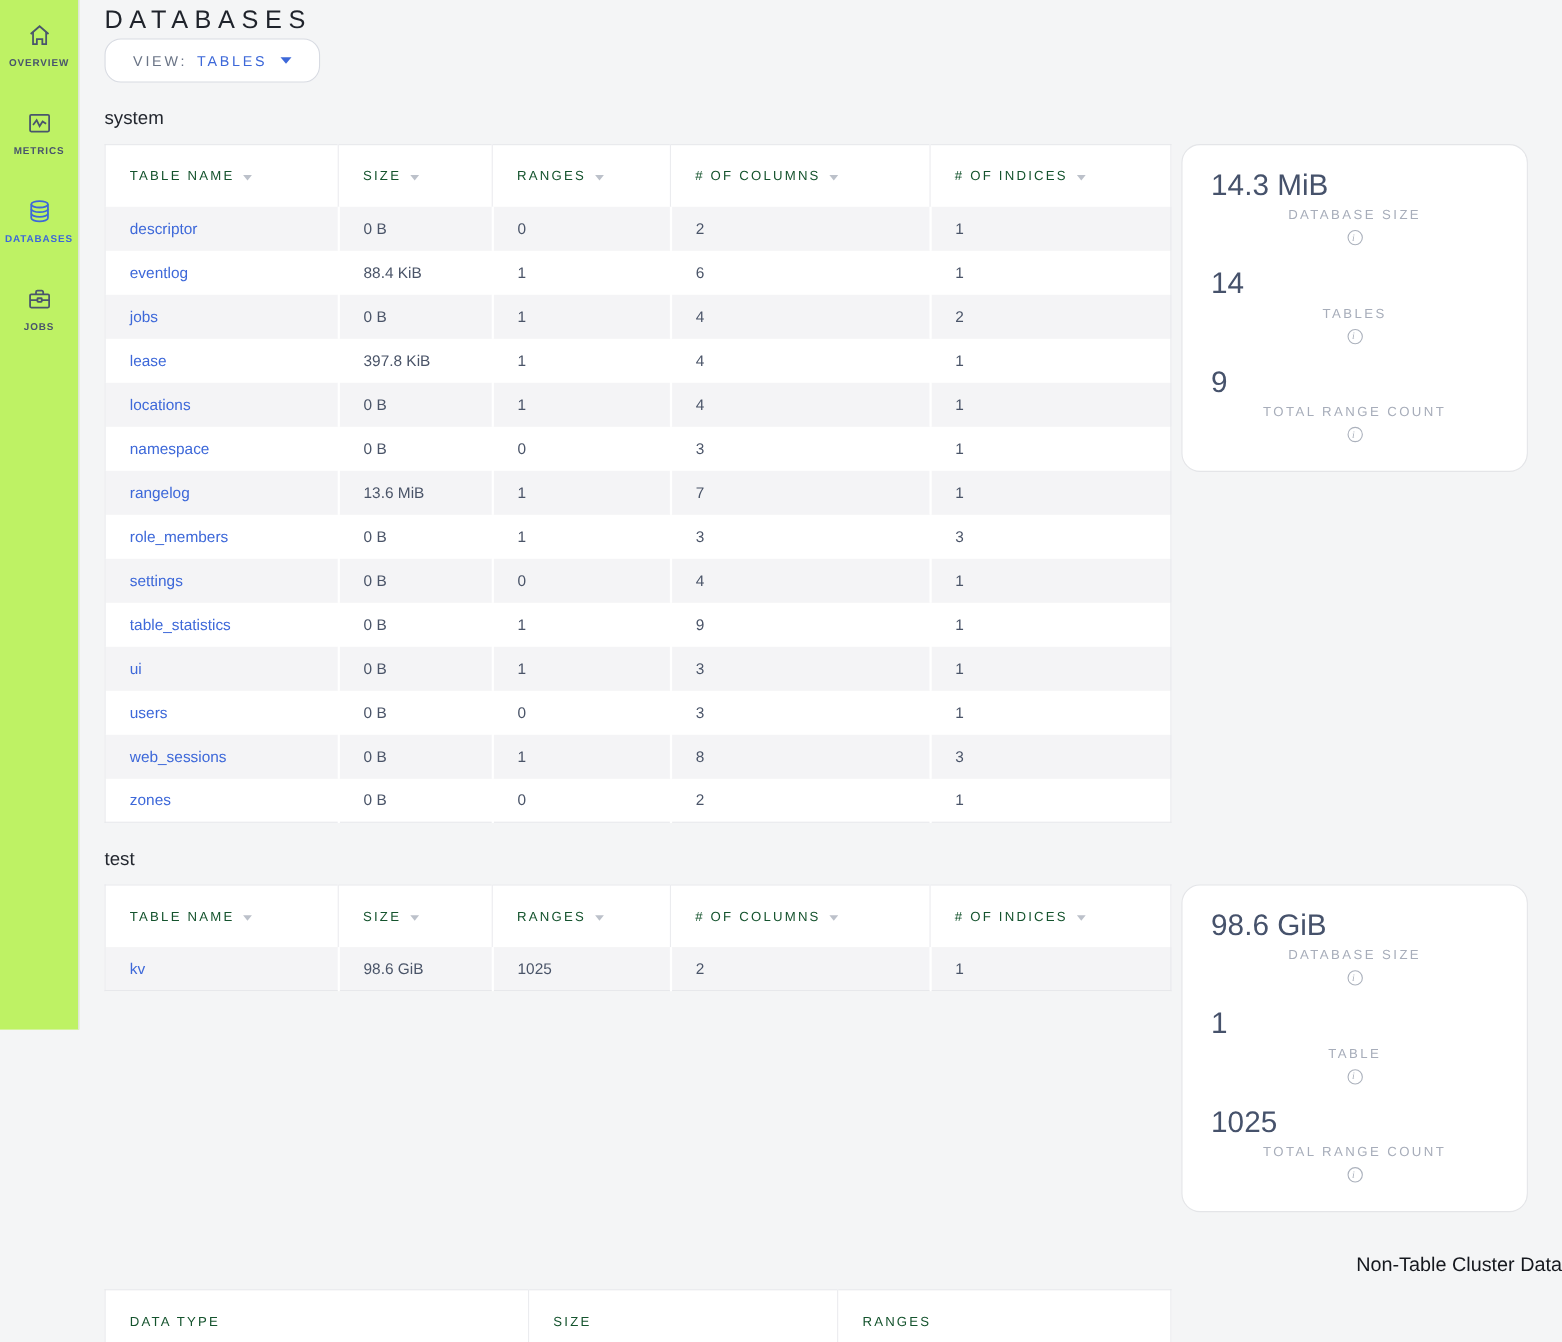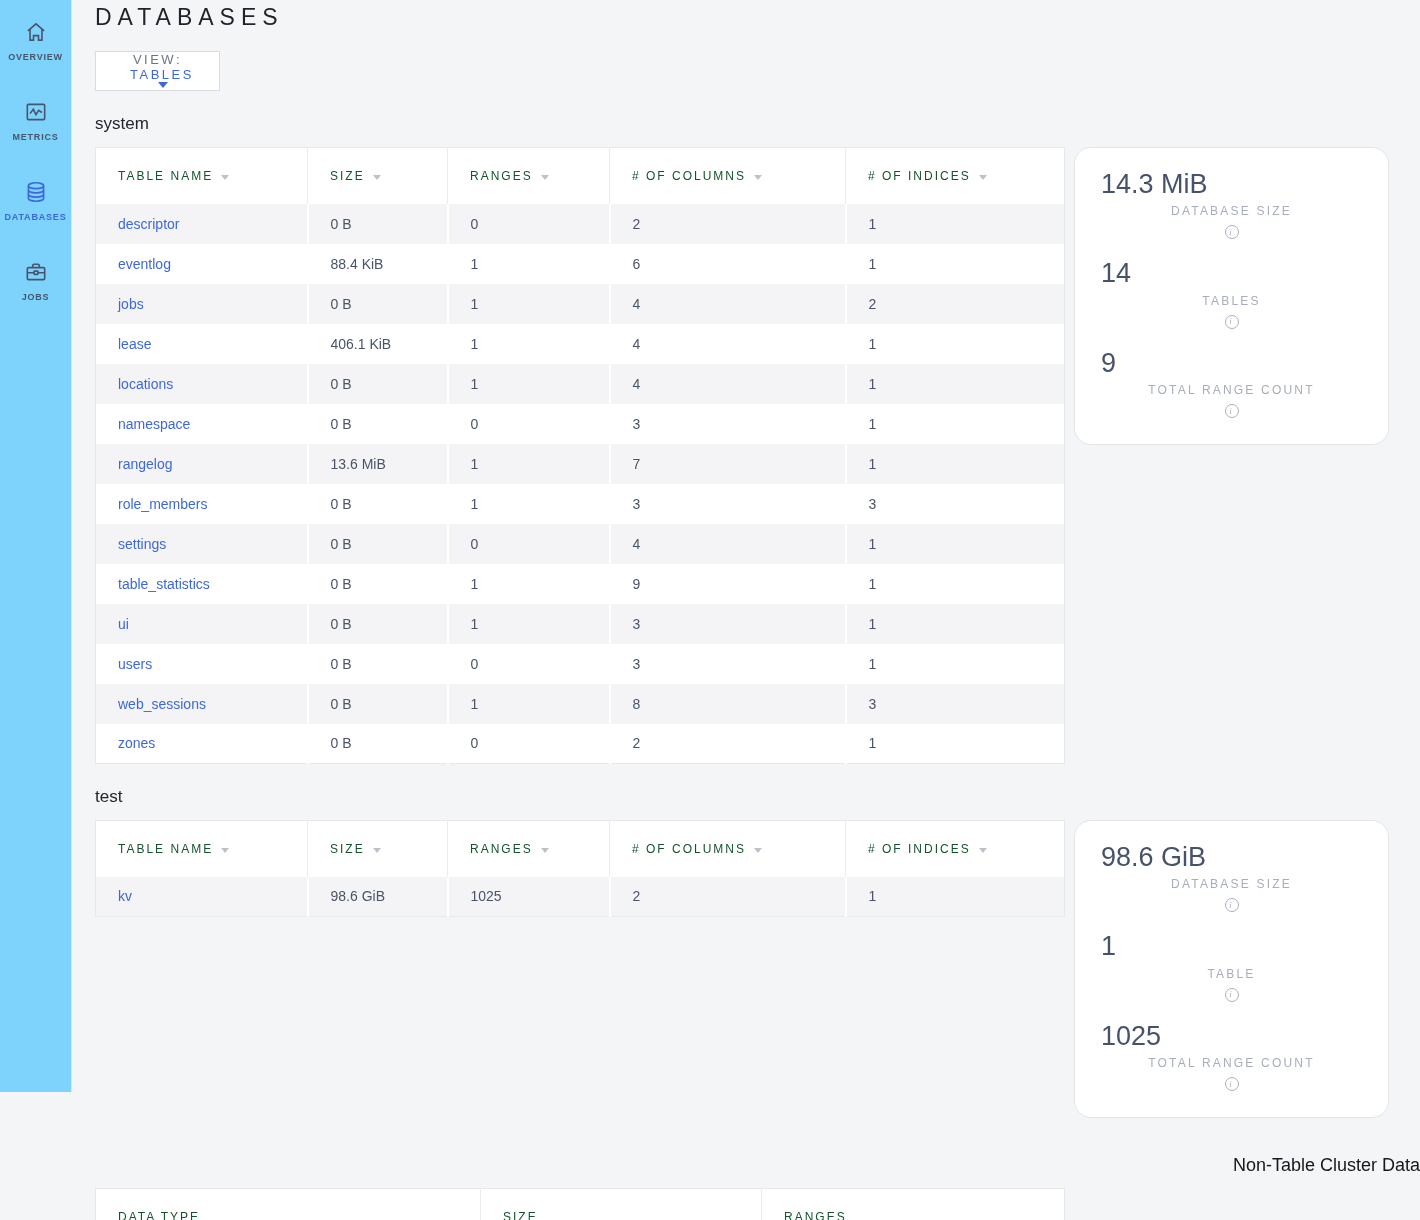--- a/index.html
+++ b/index.html
@@ -8,22 +8,22 @@
     width: 1420px; height: 1220px;
     background: #F4F5F6;
     font-family: "Liberation Sans", sans-serif;
     overflow: hidden;
     position: relative;
   }
 
   
   .sidebar {
     position: absolute; left: 0; top: 0;
-    width: 72px; height: 1092px;
-    background: #7dd3fc;
+    width: 72px; height: 936px;
+    background: #bef264;
     border-right: 1px solid #E2E3E6;
     z-index: 2;
   }
   .side-item {
     height: 80px;
     display: flex; flex-direction: column;
     align-items: center; justify-content: center;
     gap: 7px;
     color: #49556C;
     cursor: pointer;
@@ -41,30 +41,29 @@
     width: 1347px; height: 1220px;
     padding: 0 0 0 22px;
   }
   .page-title {
     margin: 4px 0 0;
     font-size: 23px; font-weight: 500;
     letter-spacing: 6px;
     color: #1F232B;
   }
   .view-btn {
-    margin-top: 20px;
+    margin-top: 4px;
     display: inline-flex; align-items: center;
     height: 40px; padding: 0 25px;
     background: #FFFFFF;
     border: 1px solid #D8DBE2;
-    border-radius: 0;
+    border-radius: 15px;
     font-size: 13px; letter-spacing: 2.5px;
     color: #6A7486;
     cursor: pointer;
-    flex-direction: column;
   }
   .view-btn .value { color: var(--accent); margin-left: 9px; font-weight: 500; }
   .caret-down {
     width: 0; height: 0;
     border-left: 5px solid transparent;
     border-right: 5px solid transparent;
     border-top: 6px solid var(--accent);
     margin-left: 12px;
   }
 
@@ -244,21 +243,21 @@
               </tr>
               <tr>
                 <td><a class="table-link">jobs</a></td>
                 <td>0 B</td>
                 <td>1</td>
                 <td>4</td>
                 <td>2</td>
               </tr>
               <tr>
                 <td><a class="table-link">lease</a></td>
-                <td>406.1 KiB</td>
+                <td>397.8 KiB</td>
                 <td>1</td>
                 <td>4</td>
                 <td>1</td>
               </tr>
               <tr>
                 <td><a class="table-link">locations</a></td>
                 <td>0 B</td>
                 <td>1</td>
                 <td>4</td>
                 <td>1</td>

